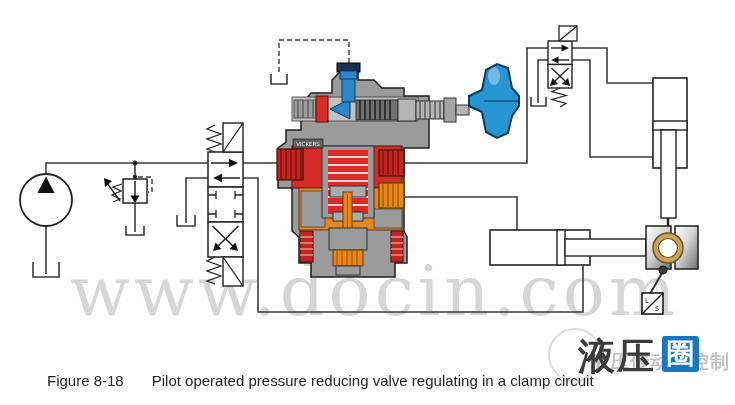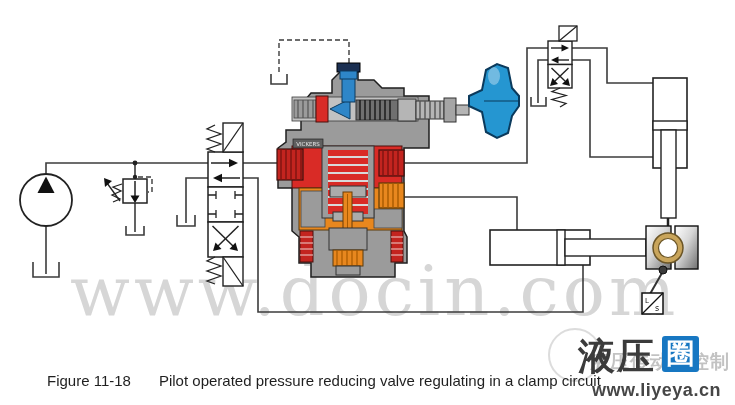--- a/index.html
+++ b/index.html
@@ -189,20 +189,19 @@
       <line x1="642" y1="314" x2="663" y2="293" stroke="#111" stroke-width="1.2"></line>
       <text x="645" y="303" font-size="7" fill="#111" font-family="DejaVu Sans, sans-serif">L</text>
       <text x="655" y="311" font-size="8" fill="#111" font-family="DejaVu Sans, sans-serif">s</text>
     </g>
   </svg>
 
   <div class="abs wm-cn">液压传动与控制</div>
   <div class="abs stamp"></div>
 
   <div class="abs caption">
-    <span>Figure 11-18</span><span class="cap-text">Pilot operated pressure reducing valve regulating in a clamp circuit</span>
+    <span>Figure 8-18</span><span class="cap-text">Pilot operated pressure reducing valve regulating in a clamp circuit</span>
   </div>
 
   <div class="abs logo-cn">液压</div>
   <div class="abs logo-badge">圈</div>
-  <div class="abs logo-url">www.liyeya.cn</div>
 
 </div>
 
 </body></html>

